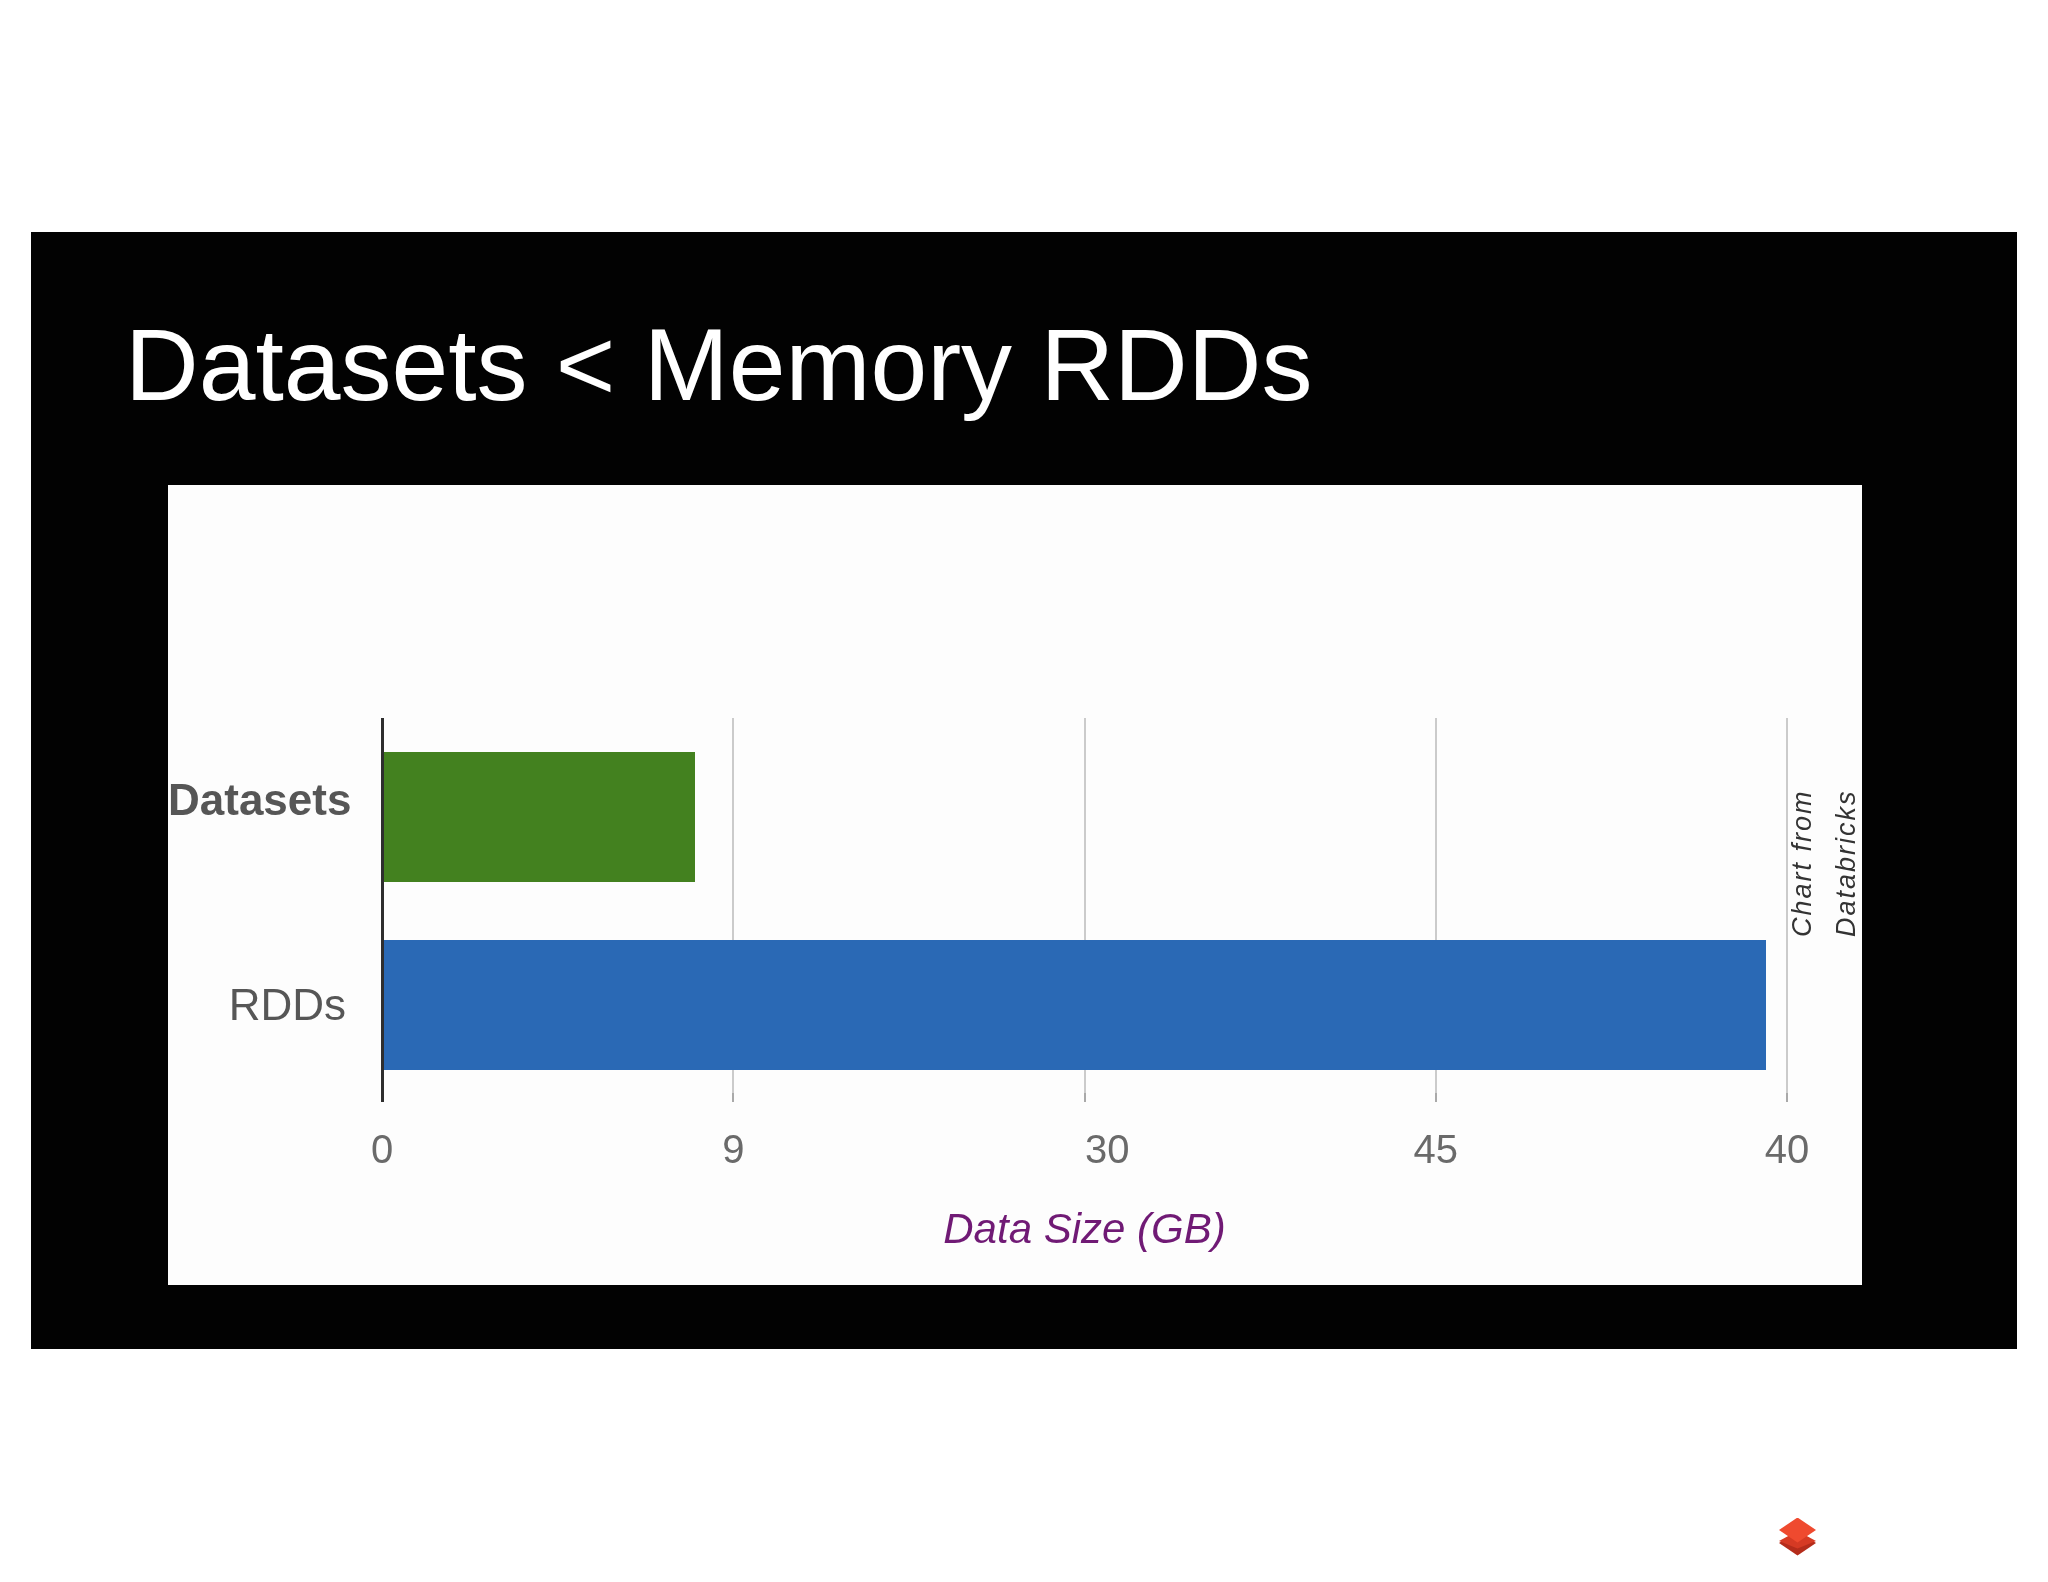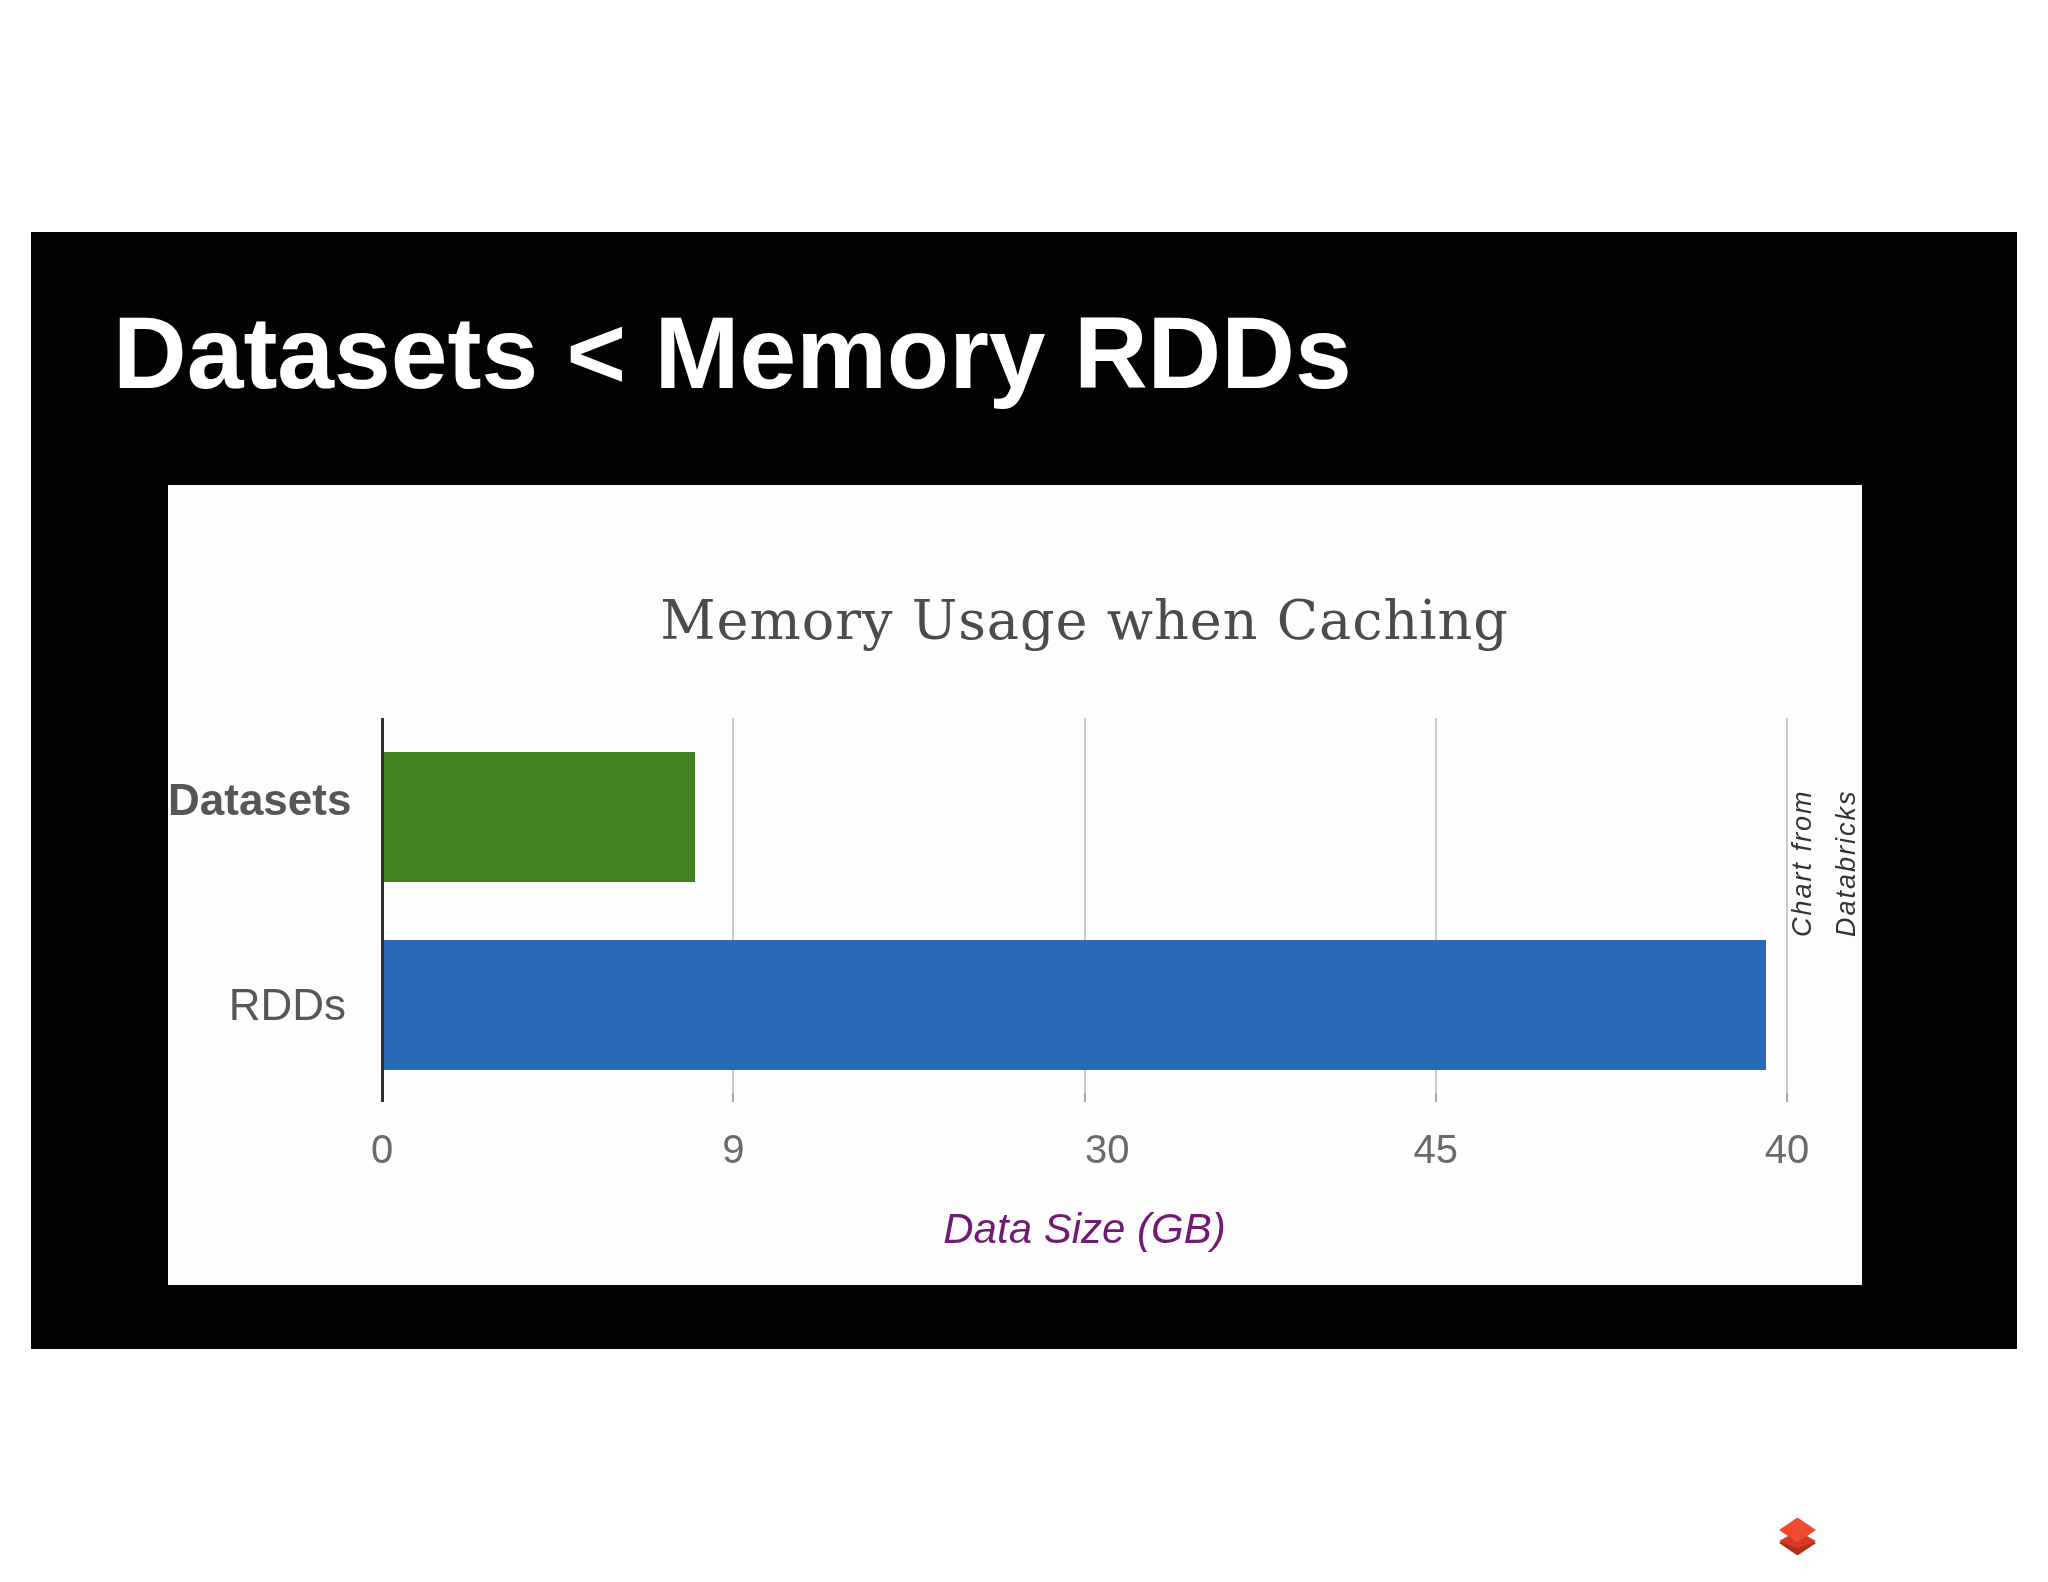--- a/index.html
+++ b/index.html
@@ -1,20 +1,20 @@
 <!DOCTYPE html>
 <html><head>
 <meta charset="utf-8">
 <style>
   html,body{margin:0;padding:0;background:#ffffff;}
   .page{position:relative;width:2048px;height:1582px;background:#ffffff;overflow:hidden;
         font-family:"Liberation Sans",sans-serif;}
   .slide{position:absolute;left:31px;top:232px;width:1986px;height:1117px;background:#020202;}
-  .slide-title{position:absolute;left:82px;top:60px;margin:0;font-size:102px;line-height:1.2;
-               font-weight:700;color:#ffffff;letter-spacing:0px;white-space:nowrap;}
+  .slide-title{position:absolute;left:82px;top:60px;margin:12px;font-size:102px;line-height:1.2;
+               font-weight:400;color:#ffffff;letter-spacing:0px;white-space:nowrap;}
   .panel{position:absolute;left:137px;top:253px;width:1694px;height:800px;background:#fdfdfd;}
   .chart-title{position:absolute;left:214px;top:104px;width:1405px;text-align:center;
                font-family:"DejaVu Serif",serif;font-size:54px;color:#4b4b4b;letter-spacing:1px;}
   .gridline{position:absolute;top:233px;width:2px;height:375px;background:#cbcbcb;}
   .tickmark{position:absolute;top:608px;width:2px;height:9px;background:#a9a9a9;}
   .ticklabel{position:absolute;top:642px;width:90px;text-align:center;
              font-size:40px;color:#6a6a6a;}
   .yaxis{position:absolute;left:213px;top:233px;width:3px;height:384px;background:#2e2e2e;}
   .catlabel{position:absolute;left:0px;width:178px;height:64px;line-height:64px;
             text-align:right;font-size:44px;color:#565656;}
@@ -35,21 +35,20 @@
   .logo-text{font-family:"DejaVu Serif",serif;font-size:39px;color:#ffffff;letter-spacing:-1px;}
 </style>
 </head>
 <body>
 
 <div class="page">
   <div class="slide">
     <h1 class="slide-title">Datasets &lt; Memory RDDs</h1>
 
     <div class="panel">
-      <div class="chart-title">Memory Usage when Caching</div>
       <div class="xlabel">Data Size (GB)</div>
       <div class="credit">Chart from Databricks</div>
 
     <div class="tickmark" style="left: 213px;"></div>
         <div class="ticklabel" style="left: 169px;">0</div>
         <div class="gridline" style="left: 564.25px;"></div>
         <div class="tickmark" style="left: 564.25px;"></div>
         <div class="ticklabel" style="left: 520.25px;">9</div>
         <div class="gridline" style="left: 915.5px;"></div>
         <div class="tickmark" style="left: 915.5px;"></div>

